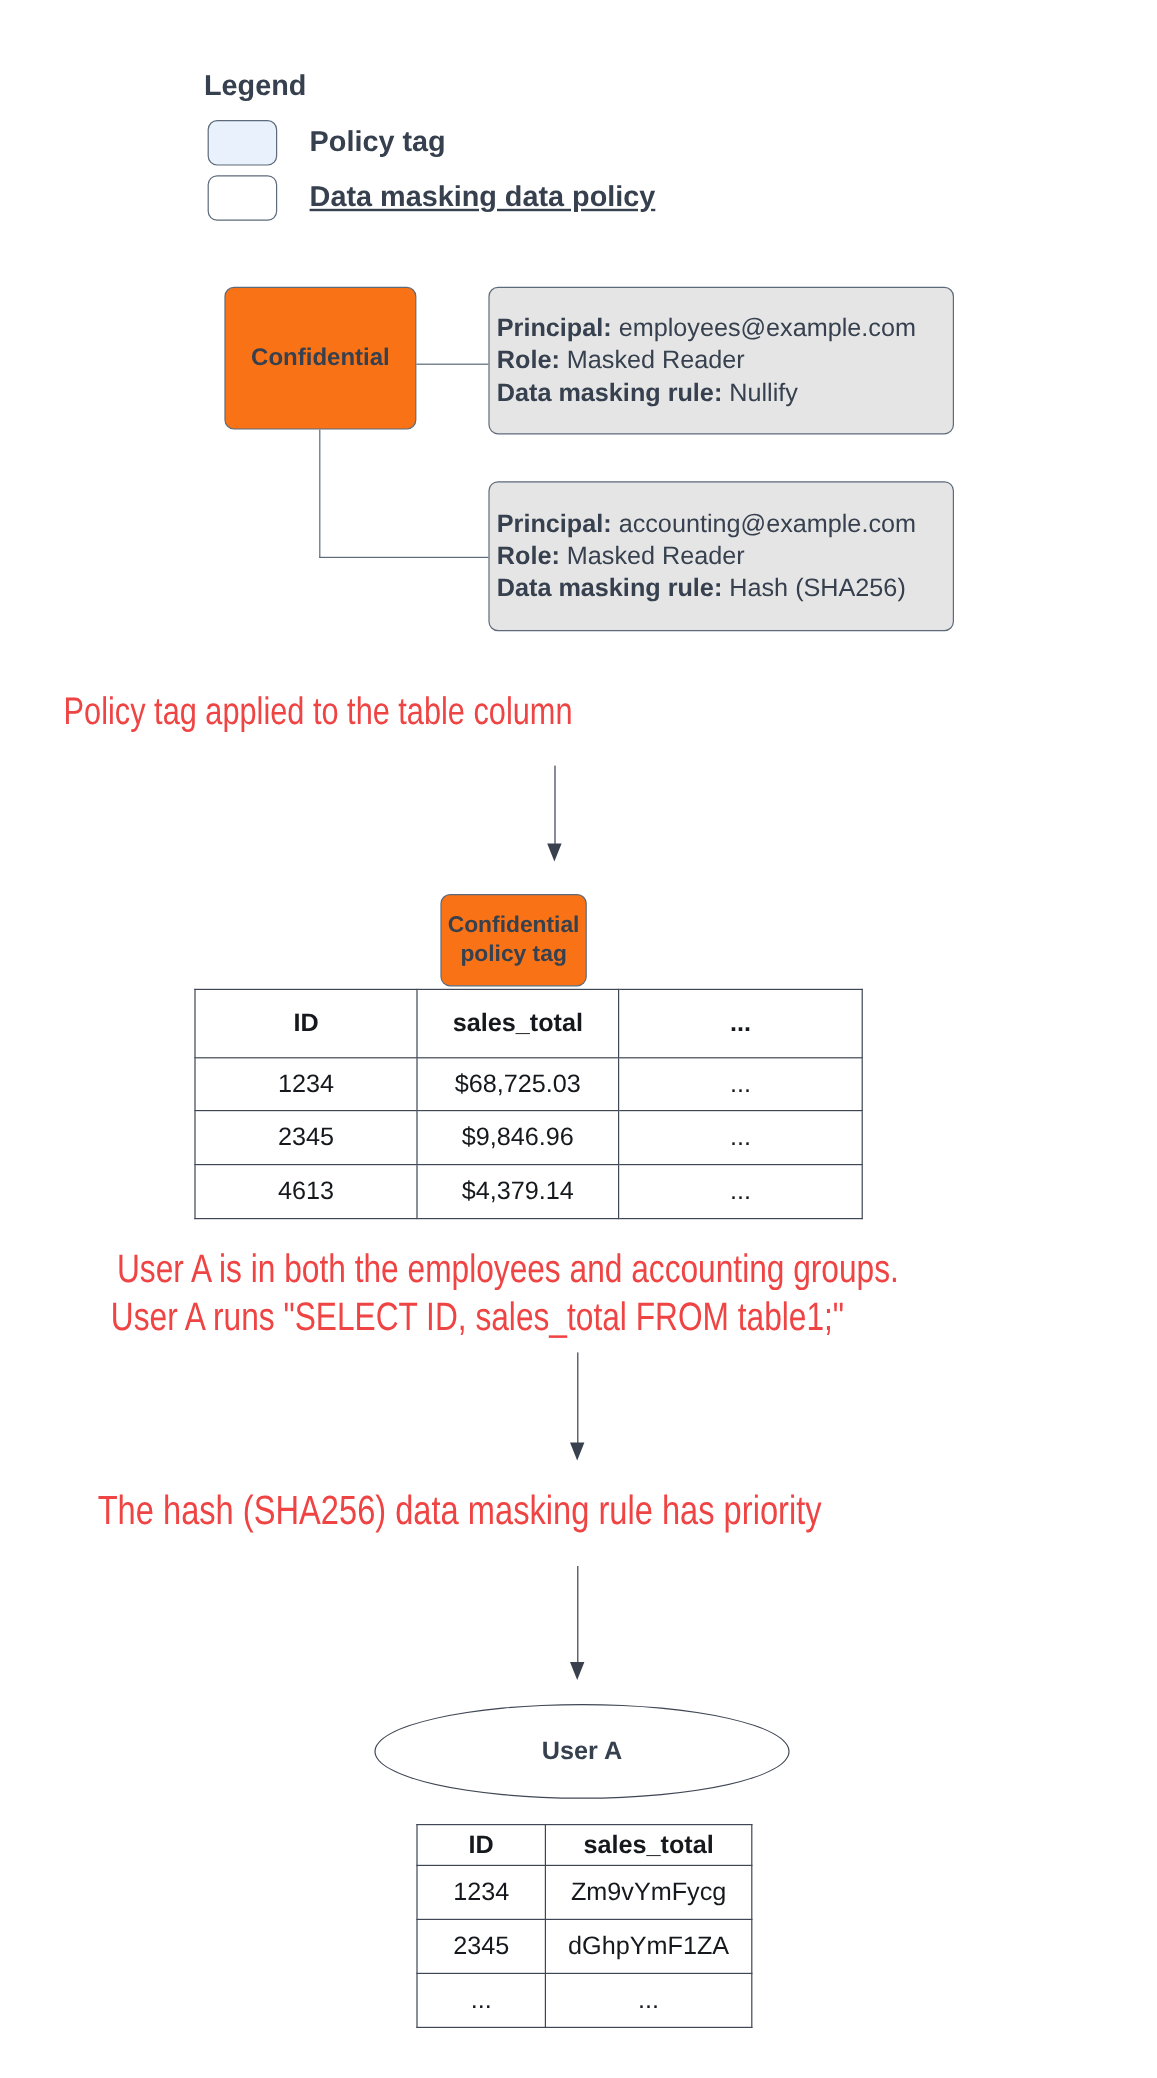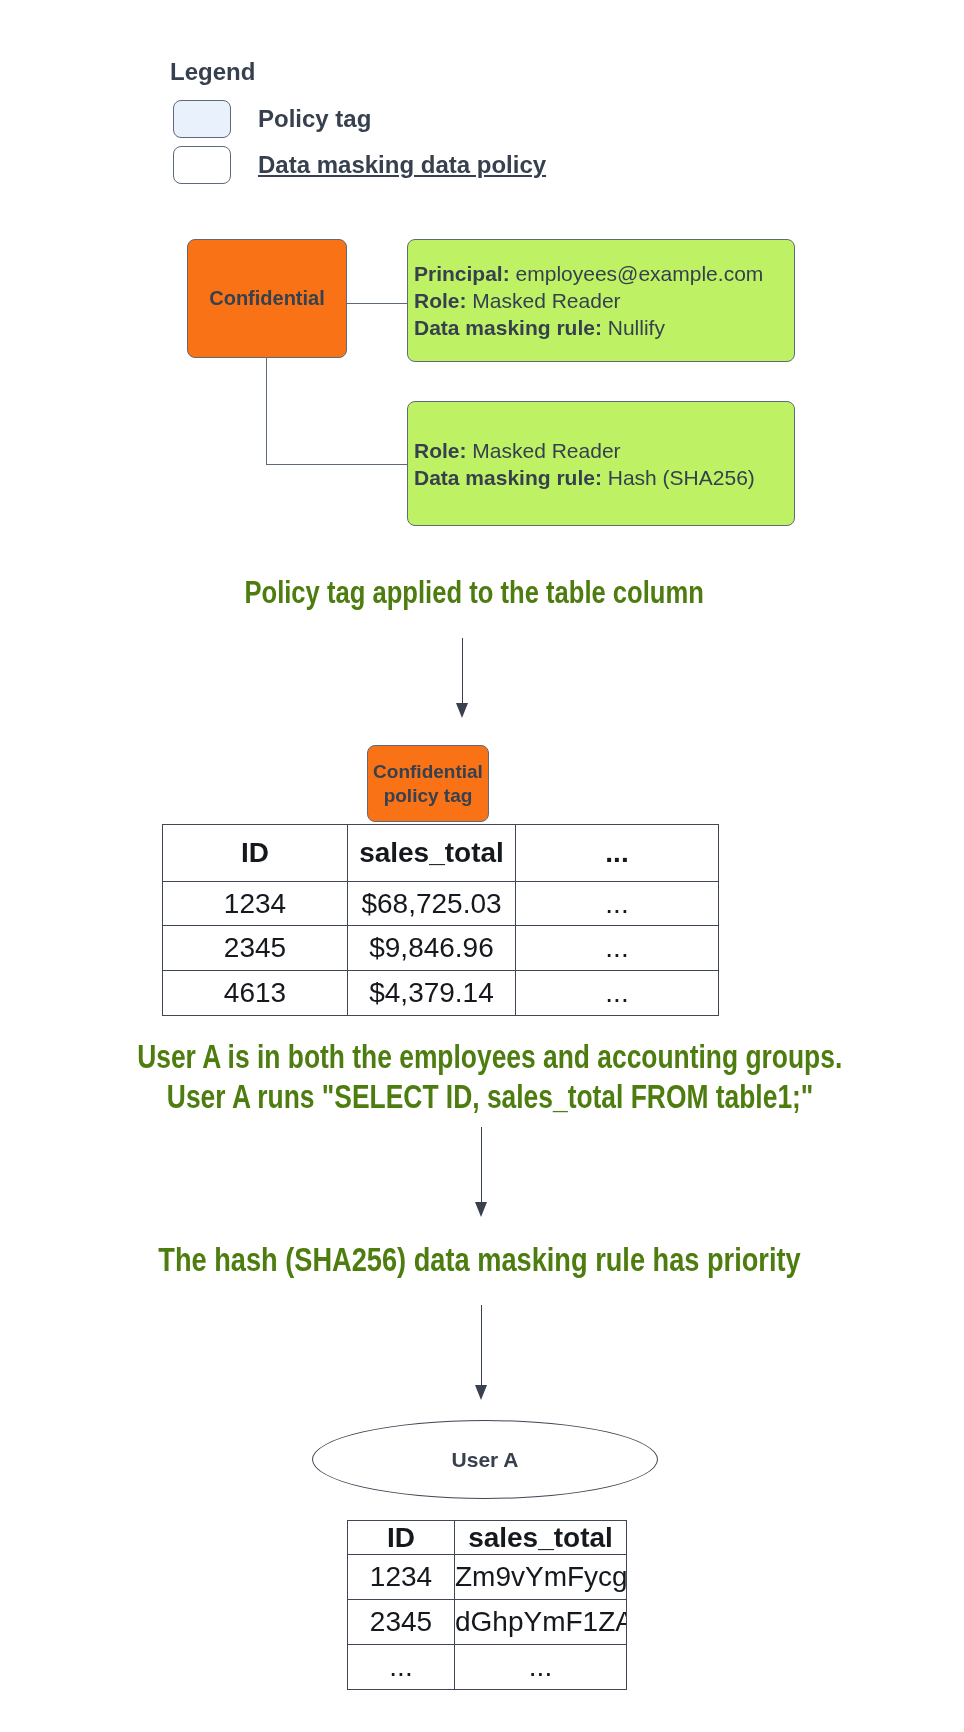--- a/index.html
+++ b/index.html
@@ -19,39 +19,39 @@
   
   .node {
     border:1px solid #5d6a7a; border-radius:8px; box-sizing:border-box;
     display:flex; align-items:center; justify-content:center; text-align:center;
     background:#ffffff;
   }
   .node.blue { background:#f97316; }
   .policy-box {
     left:407px; width:388px; border:1px solid #5d6a7a; border-radius:8px; box-sizing:border-box;
     display:flex; flex-direction:column; justify-content:center; padding-left:6px;
-    font-size:21px; line-height:27px; background:#bef264;
+    font-size:21px; line-height:27px; background:#e5e5e5;
   }
   .pline { white-space:nowrap; }
 
   
   .hline { border-top:1px solid #5d6a7a; height:0; }
   .vline { border-left:1px solid #5d6a7a; width:0; }
   .astem { border-left:1.5px solid #39414e; width:0; }
   .ahead { width:0; height:0; border-left:6px solid transparent; border-right:6px solid transparent; border-top:15px solid #39414e; }
 
   
-  .heading { text-align:center; font-weight:bold; color:#4d7c0f; }
+  .heading { text-align:left; font-weight:normal; color:#ef4444; }
   .cond { display:inline-block; transform:scaleX(0.8); transform-origin:50% 50%; white-space:nowrap; }
 
   
   table.diagram-table { border-collapse:collapse; table-layout:fixed; background:#ffffff; color:#15181c; }
   table.diagram-table th, table.diagram-table td {
     border:1px solid #3f4754; text-align:center; vertical-align:middle;
-    font-size:28px; padding:0; overflow:hidden;
+    font-size:21px; padding:0; overflow:hidden;
   }
   table.diagram-table th { font-weight:bold; }
 
   .ellipse {
     border:1px solid #3f4754; border-radius:50%; box-sizing:border-box; background:#ffffff;
     display:flex; align-items:center; justify-content:center;
     font-size:21px; font-weight:bold; color:#36404e;
   }
 </style>
 </head>
@@ -71,20 +71,21 @@
   <div class="abs vline" style="left:266px; top:358px; height:107px;"></div>
   <div class="abs hline" style="left:266px; top:464px; width:141px;"></div>
 
   <div class="abs policy-box" style="top:239px; height:123px;">
     <div class="pline"><span class="b">Principal:</span>&nbsp;<span>employees@example.com</span></div>
     <div class="pline"><span class="b">Role:</span>&nbsp;<span>Masked Reader</span></div>
     <div class="pline"><span class="b">Data masking rule:</span>&nbsp;<span>Nullify</span></div>
   </div>
 
   <div class="abs policy-box" style="top:401px; height:125px;">
+    <div class="pline"><span class="b">Principal:</span>&nbsp;<span>accounting@example.com</span></div>
     <div class="pline"><span class="b">Role:</span>&nbsp;<span>Masked Reader</span></div>
     <div class="pline"><span class="b">Data masking rule:</span>&nbsp;<span>Hash (SHA256)</span></div>
   </div>
 
   <div class="abs heading" style="left:0; top:574px; width:948px; font-size:32px; line-height:36px;">
     <span class="cond">Policy tag applied to the table column</span>
   </div>
 
   <div class="abs astem" style="left:462px; top:638px; height:67px;"></div>
   <div class="abs ahead" style="left:456px; top:703px;"></div>

